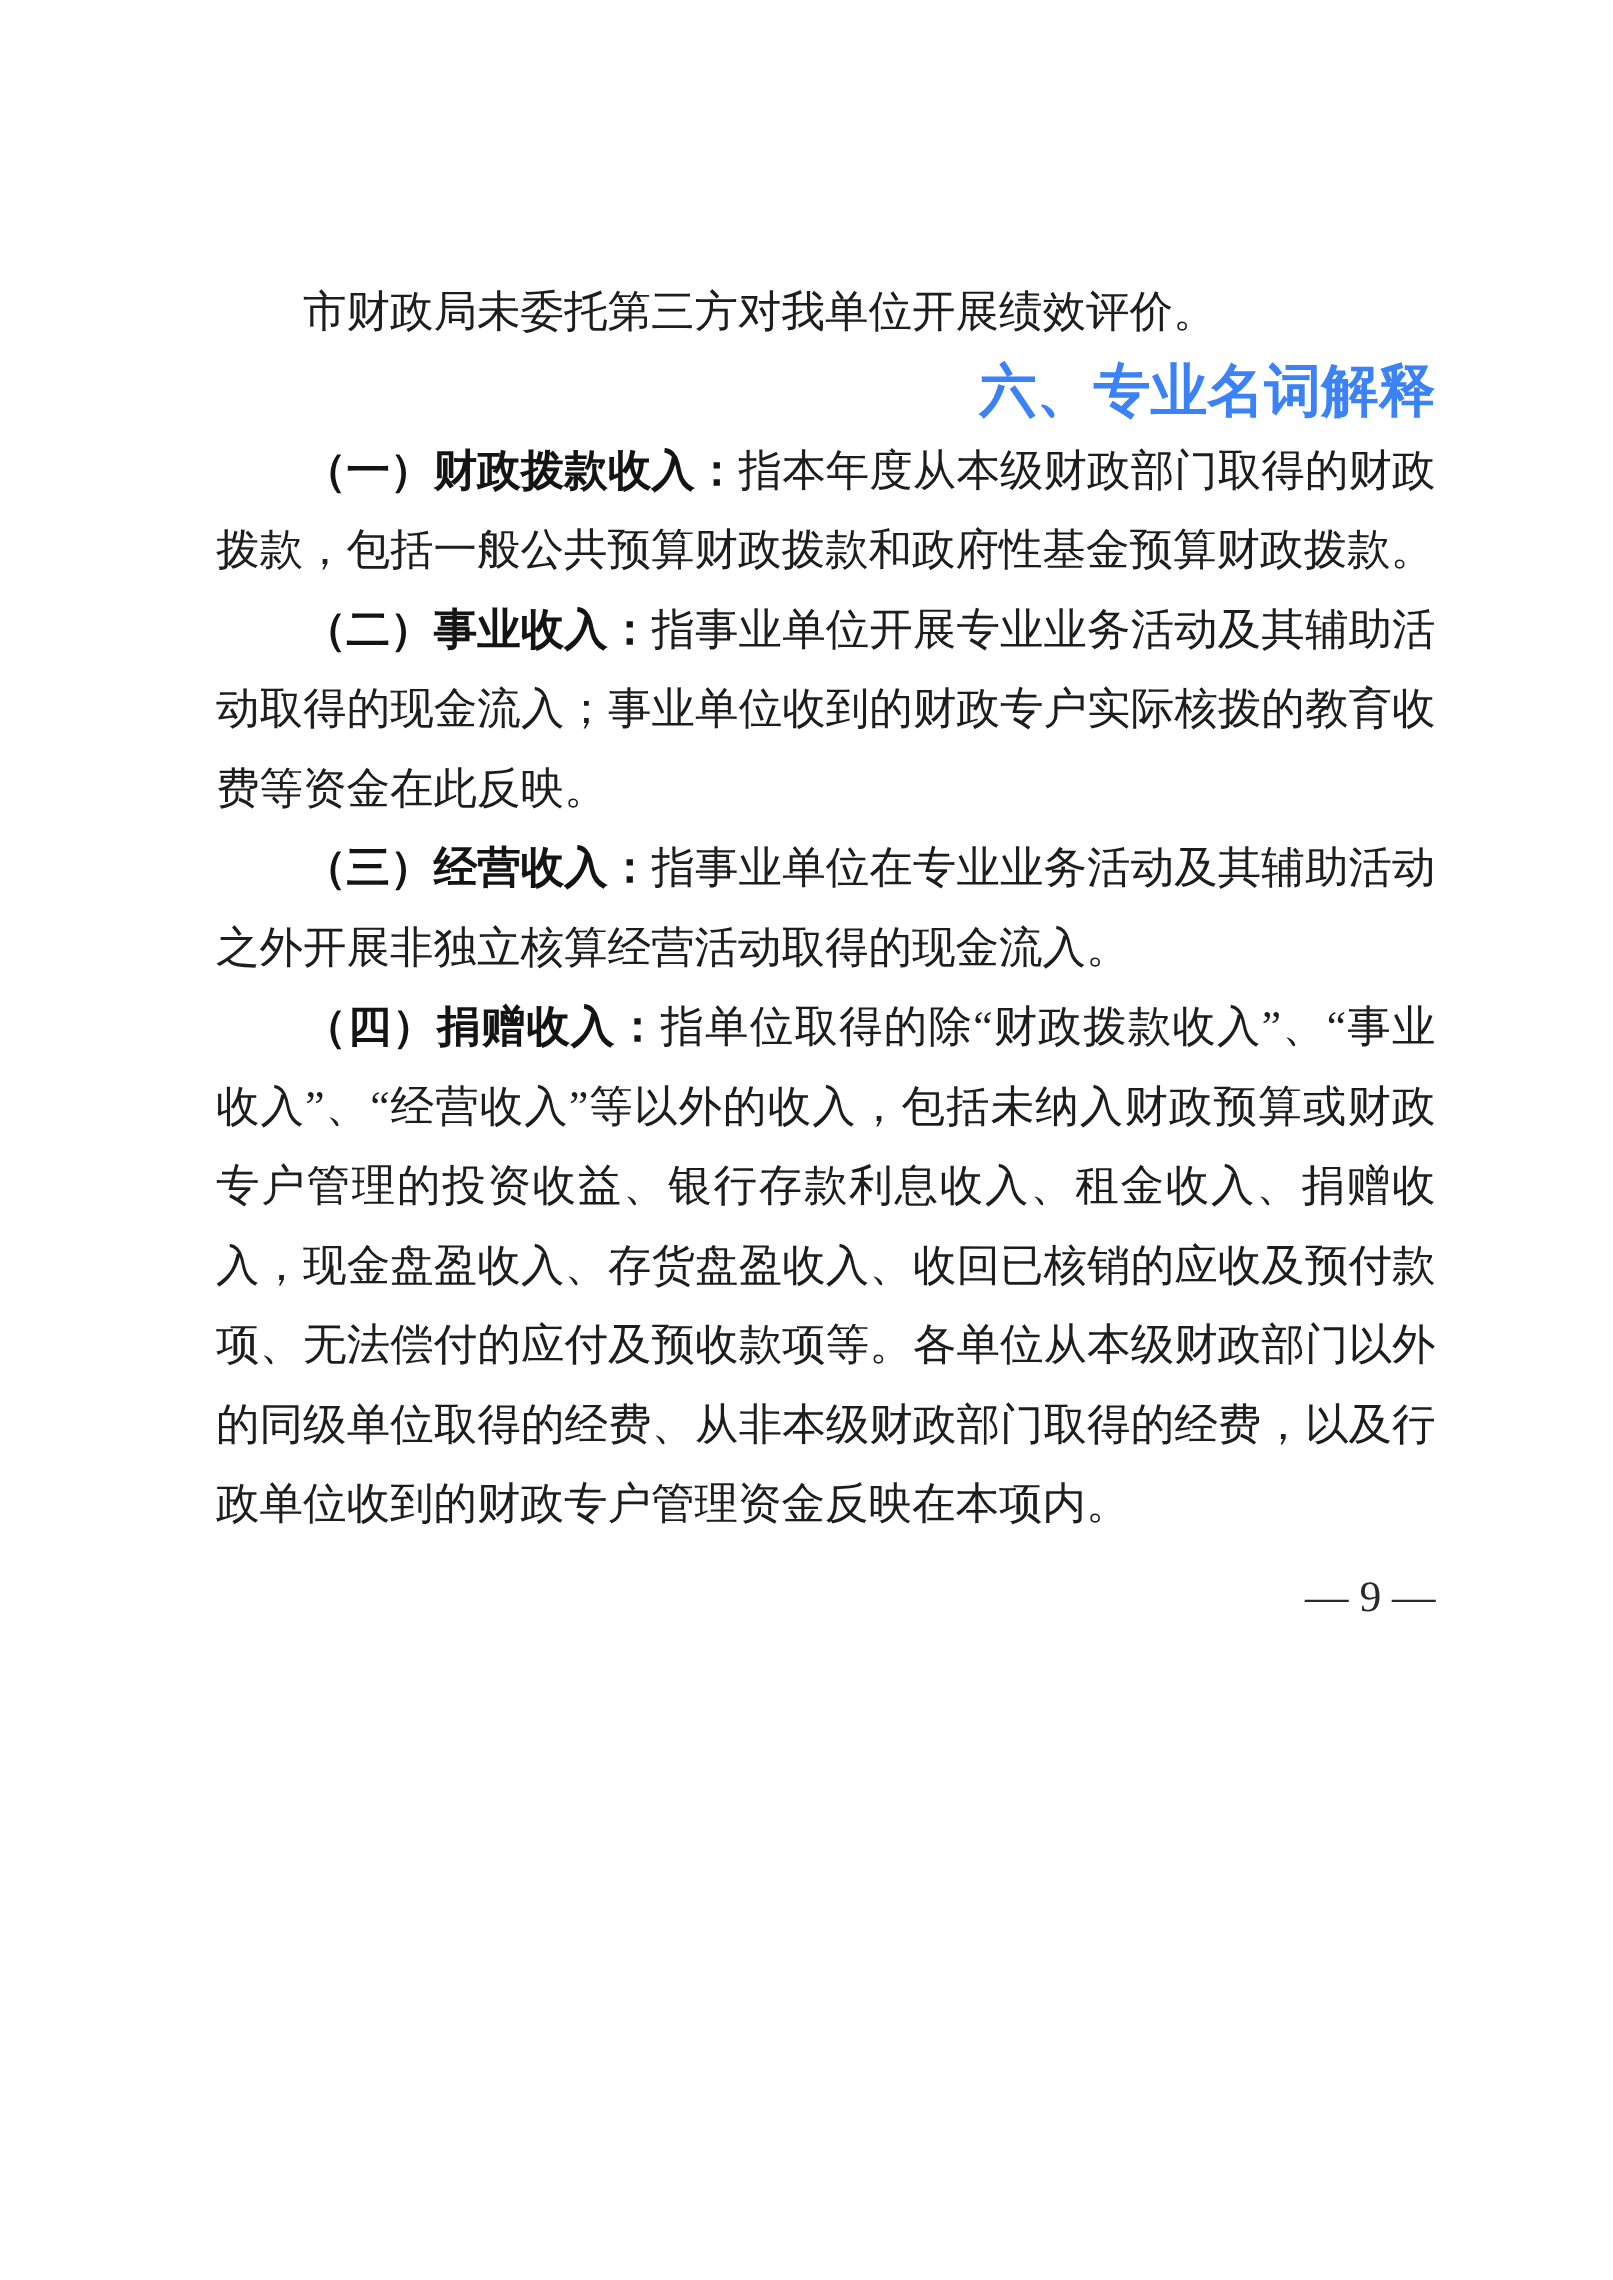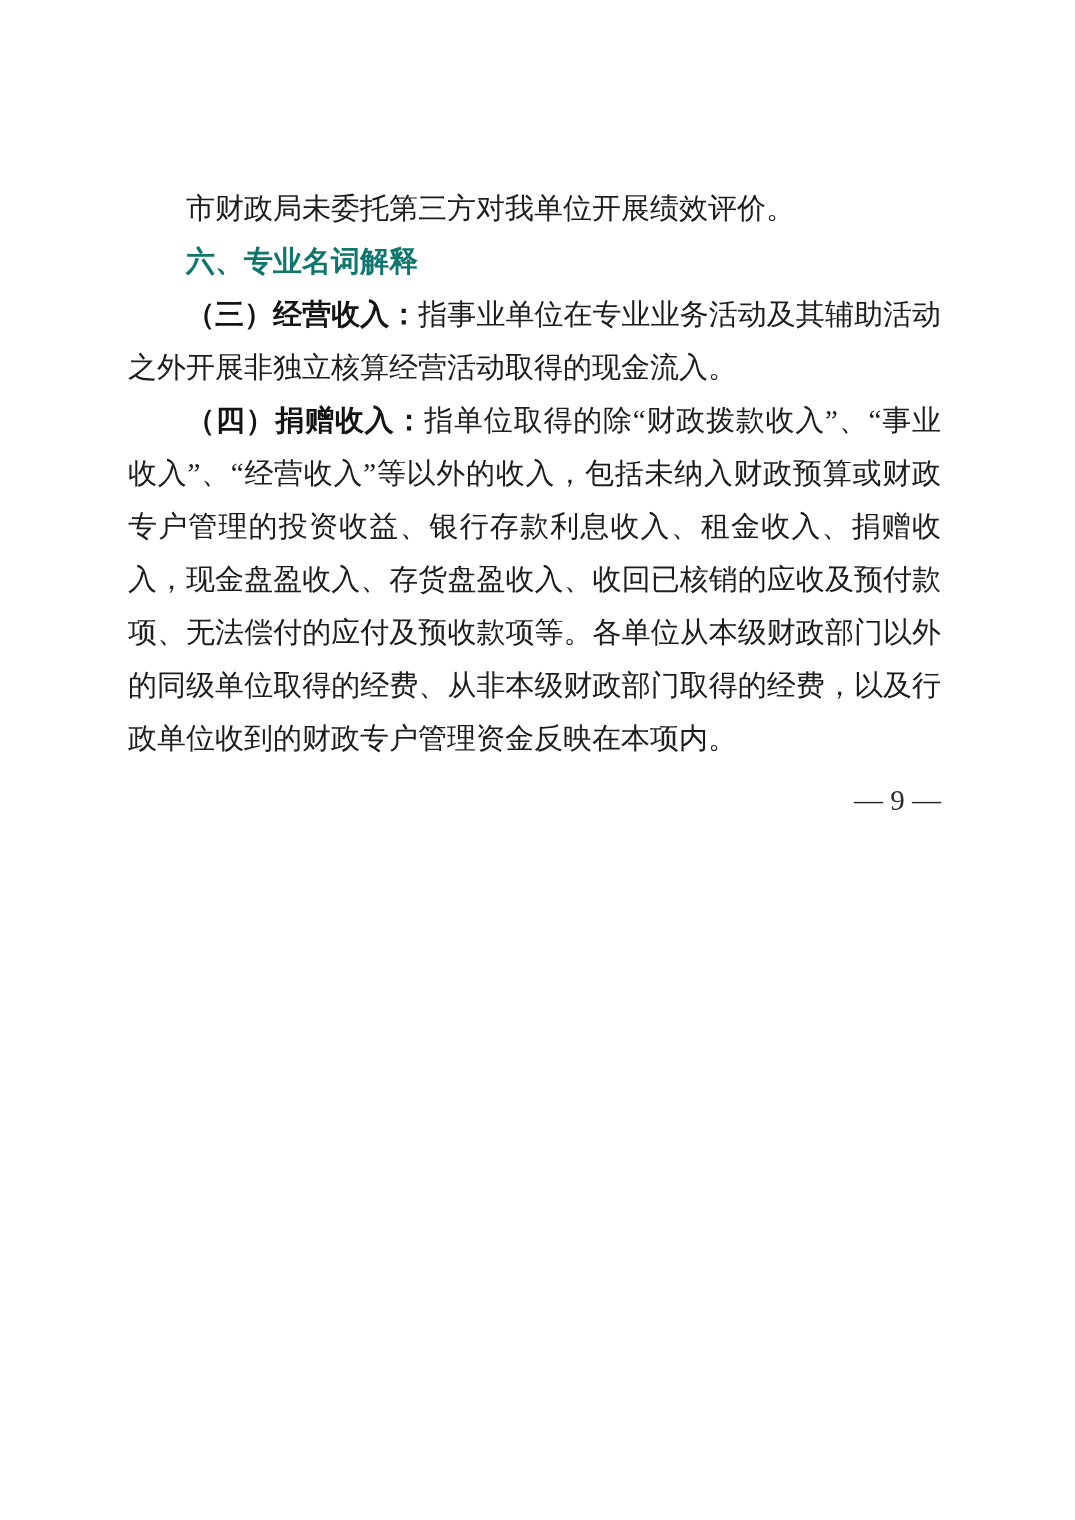--- a/index.html
+++ b/index.html
@@ -13,42 +13,43 @@
     height: 1520px;
     background: #ffffff;
     overflow: hidden;
     box-sizing: border-box;
     font-family: "Liberation Serif", serif;
     color: #1d1d1d;
   }
   .page-content {
     position: absolute;
     top: 182px;
-    left: 128px;
+    left: 144px;
     width: 813px;
   }
   .para {
     margin: 0;
     font-family: "Liberation Serif", serif;
     font-size: 29px;
     line-height: 53px;
     text-indent: 2em;
     text-align: justify;
     color: #1d1d1d;
     letter-spacing: 0;
     word-break: break-all;
   }
   .section-heading {
     margin: 0;
     font-family: "Liberation Sans", sans-serif;
     font-weight: 700;
-    font-size: 29px;
+    font-size: 38px;
     line-height: 53px;
     text-indent: 2em;
-    color: #0f766e;
+    color: #3b82f6;
+    text-align: right;
   }
   .term {
     font-weight: 700;
     color: #141414;
   }
   .page-number {
     margin: 15px 0 0 0;
     font-family: "Liberation Serif", serif;
     font-size: 29px;
     line-height: 40px;
@@ -60,21 +61,23 @@
 </head>
 <body>
 
 <div class="page">
   <div class="page-content">
 
     <p class="para">市财政局未委托第三方对我单位开展绩效评价。</p>
 
     <h2 class="section-heading">六、专业名词解释</h2>
 
+    <p class="para"><span class="term">（一）财政拨款收入：</span><span>指本年度从本级财政部门取得的财政拨款，包括一般公共预算财政拨款和政府性基金预算财政拨款。</span></p>
 
+    <p class="para"><span class="term">（二）事业收入：</span><span>指事业单位开展专业业务活动及其辅助活动取得的现金流入；事业单位收到的财政专户实际核拨的教育收费等资金在此反映。</span></p>
 
     <p class="para"><span class="term">（三）经营收入：</span><span>指事业单位在专业业务活动及其辅助活动之外开展非独立核算经营活动取得的现金流入。</span></p>
 
     <p class="para"><span class="term">（四）捐赠收入：</span><span>指单位取得的除“财政拨款收入”、“事业收入”、“经营收入”等以外的收入，包括未纳入财政预算或财政专户管理的投资收益、银行存款利息收入、租金收入、捐赠收入，现金盘盈收入、存货盘盈收入、收回已核销的应收及预付款项、无法偿付的应付及预收款项等。各单位从本级财政部门以外的同级单位取得的经费、从非本级财政部门取得的经费，以及行政单位收到的财政专户管理资金反映在本项内。</span></p>
 
 
 
     <p class="page-number">— 9 —</p>
 
   </div>

